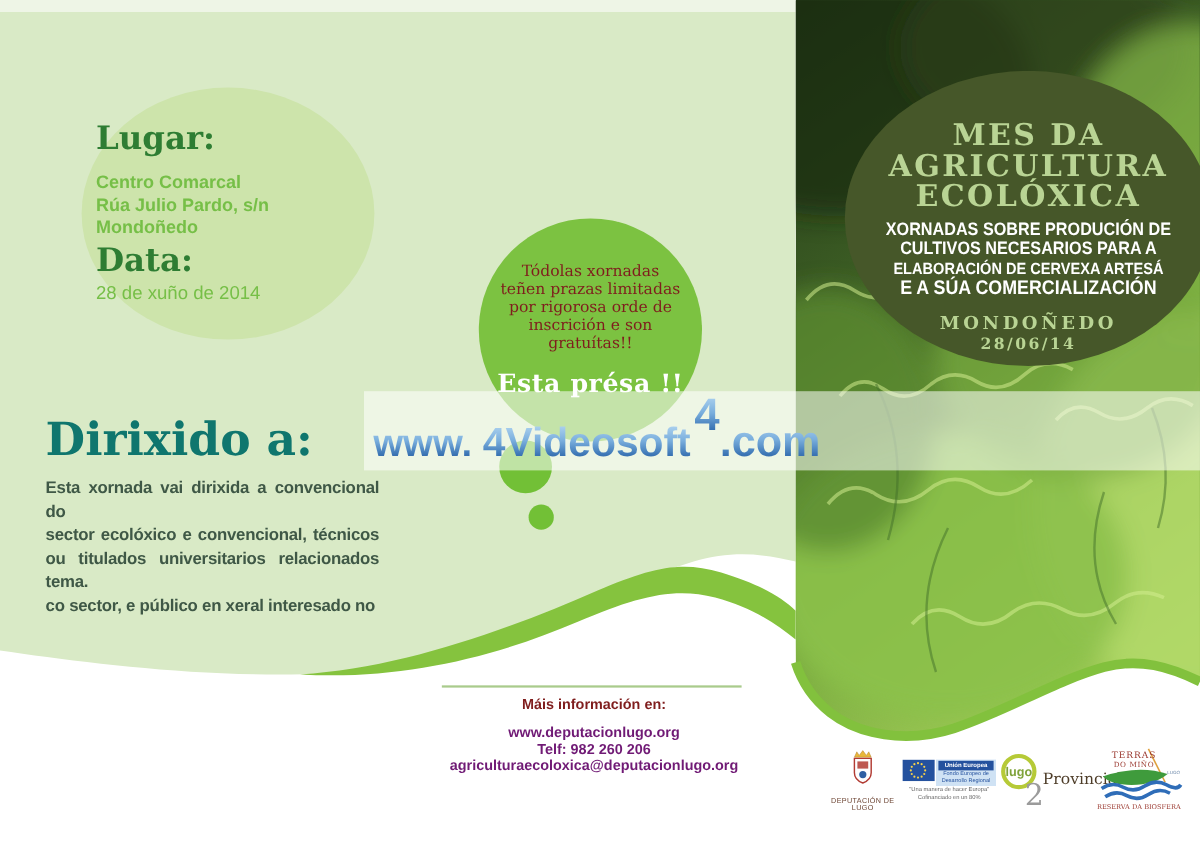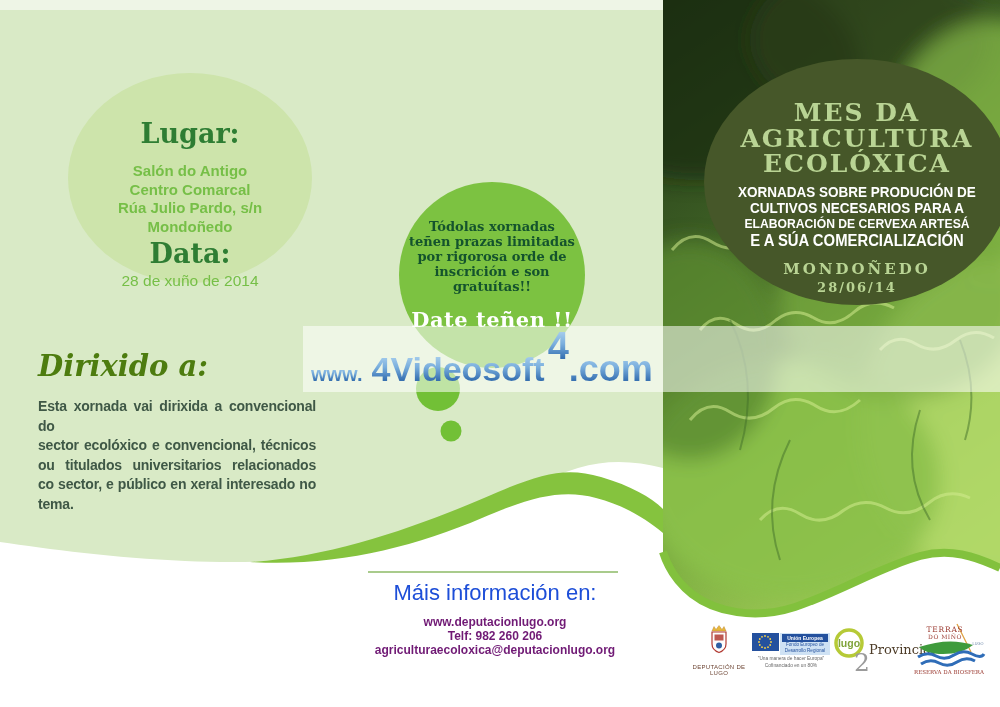--- a/index.html
+++ b/index.html
@@ -4,70 +4,70 @@
 <style>
   html,body{margin:0;padding:0;background:#ffffff;}
   .page{position:relative;width:1000px;height:707px;background:#ffffff;overflow:hidden;
         font-family:"Liberation Sans",sans-serif;}
   .abs{position:absolute;}
   .bg{position:absolute;left:0;top:0;z-index:0;}
   .txt{z-index:2;}
   .slab{font-family:"DejaVu Serif",serif;font-weight:bold;}
 
   
-  .lugar-block{left:80px;top:119px;width:220px;text-align:center;}
+  .lugar-block{left:80px;top:101px;width:220px;text-align:left;}
   .h-dark{font-size:27px;color:#2e7d33;line-height:30px;}
   .addr{margin-top:13px;}
   .addr-line{display:block;font-size:15px;font-weight:bold;color:#76bf47;line-height:18.5px;}
   .data-head{margin-top:3px;}
   .date-val{margin-top:3px;font-size:15.5px;font-weight:normal;color:#76bf47;}
 
   .dirixido-block{left:38px;top:350px;width:278px;}
-  .h-bright{font-size:29px;color:#4d7c0f;line-height:32px;font-style:italic;}
+  .h-bright{font-size:38px;color:#0f766e;line-height:32px;}
   .para{margin-top:15px;}
   .para-line{display:block;font-size:14px;font-weight:bold;color:#3f5846;line-height:19.5px;
              letter-spacing:-0.2px;text-align:justify;text-align-last:justify;}
   .para-line:last-child{text-align-last:left;}
 
   
   .notice-block{left:400px;top:219px;width:184px;text-align:center;}
-  .notice-line{display:block;font-family:"DejaVu Serif",serif;font-weight:bold;
-               font-size:13px;color:#14532d;line-height:15px;}
+  .notice-line{display:block;font-family:"DejaVu Serif",serif;font-weight:normal;
+               font-size:13px;color:#7f1d1d;line-height:15px;}
   .hurry{margin-top:13px;font-size:21px;color:#ffffff;letter-spacing:0.5px;}
 
   
   .headline-block{left:707px;top:100px;width:300px;text-align:center;}
   .title-line{display:block;font-family:"DejaVu Serif",serif;font-weight:bold;
               font-size:25px;line-height:25.5px;color:#b9d494;letter-spacing:2px;}
   .subtitle{margin-top:7px;}
   .sub-line{display:block;font-weight:bold;color:#ffffff;font-size:15px;line-height:16px;
             transform:scaleX(0.9);transform-origin:center;white-space:nowrap;}
   .subtitle .sub-line:nth-child(3){font-size:13.5px;}
   .subtitle .sub-line:nth-child(4){font-size:16.5px;}
   .loc{margin-top:12px;font-size:15px;color:#b9d494;letter-spacing:3px;}
   .date2{margin-top:2px;font-size:13px;color:#b9d494;letter-spacing:2px;}
 
   
   .divider{left:368px;top:571px;width:250px;height:2px;background:#a9cb8c;z-index:2;}
   .contact-block{left:370px;top:580px;width:250px;text-align:center;}
-  .info-head{font-size:22px;font-weight:normal;color:#1d4ed8;}
+  .info-head{font-size:12px;font-weight:bold;color:#7f1d1d;}
   .contact-lines{margin-top:9px;}
   .contact-line{display:block;font-size:12px;font-weight:bold;color:#701a75;line-height:14px;}
 
   
   .watermark{left:303px;top:326px;width:697px;height:66px;background:rgba(255,255,255,0.55);
              z-index:5;display:flex;align-items:flex-end;padding:0;box-sizing:border-box;}
   .wm-text{display:flex;align-items:baseline;padding-left:8px;padding-bottom:5px;}
   .wm-text span{font-weight:bold;color:#4f86c0;text-shadow:0 2px 2px rgba(30,70,120,0.25);
                 font-family:"Liberation Sans",sans-serif;line-height:1;}
   @supports (-webkit-background-clip: text) {
     .wm-text span{background:linear-gradient(180deg,#b7d9f2 0%,#79aedd 45%,#3a74b4 80%,#2d5f9e 100%);
                   -webkit-background-clip:text;background-clip:text;color:transparent;text-shadow:none;}
   }
-  .wm-pre{font-size:20px;margin-right:9px;}
+  .wm-pre{font-size:32px;margin-right:9px;}
   .wm-brand{font-size:34px;}
   .wm-sup{font-size:38px;position:relative;top:-22px;margin-left:3px;}
   .wm-suf{font-size:36px;}
 
   
   .logo{z-index:2;}
   .logo-caption{display:block;font-size:6px;color:#6d4534;letter-spacing:0.3px;text-align:center;margin-top:2px;}
   .eu-row{display:flex;align-items:flex-start;}
   .eu-panel{width:46px;background:#cfe2f4;padding:1px 2px 2px 2px;margin-left:1px;}
   .eu-head{background:#24519e;color:#ffffff;font-size:5px;font-weight:bold;text-align:center;padding:1px 0;}
@@ -135,47 +135,46 @@
     <ellipse cx="857" cy="182" rx="153" ry="123" fill="#465729"></ellipse>
 
     <circle cx="492" cy="275" r="93" fill="#7cc241"></circle>
     <circle cx="438" cy="389" r="22" fill="#72c036"></circle>
     <circle cx="451" cy="431" r="10.5" fill="#72c036"></circle>
   </svg>
 
   <div class="abs txt lugar-block">
     <div class="slab h-dark">Lugar:</div>
     <div class="addr">
-      <span class="addr-line">Salón do Antigo</span>
       <span class="addr-line">Centro Comarcal</span>
       <span class="addr-line">Rúa Julio Pardo, s/n</span>
       <span class="addr-line">Mondoñedo</span>
     </div>
     <div class="slab h-dark data-head">Data:</div>
     <div class="date-val">28 de xuño de 2014</div>
   </div>
 
   <div class="abs txt dirixido-block">
     <div class="slab h-bright">Dirixido a:</div>
     <div class="para">
       <span class="para-line">Esta xornada vai dirixida a convencional do</span>
       <span class="para-line">sector ecolóxico e convencional, técnicos</span>
       <span class="para-line">ou titulados universitarios relacionados</span>
+      <span class="para-line">tema.</span>
       <span class="para-line">co sector, e público en xeral interesado no</span>
-      <span class="para-line">tema.</span>
     </div>
   </div>
 
   <div class="abs txt notice-block">
     <span class="notice-line">Tódolas xornadas</span>
     <span class="notice-line">teñen prazas limitadas</span>
     <span class="notice-line">por rigorosa orde de</span>
     <span class="notice-line">inscrición e son</span>
     <span class="notice-line">gratuítas!!</span>
-    <div class="slab hurry">Date teñen !!</div>
+    <div class="slab hurry">Esta présa !!</div>
   </div>
 
   <div class="abs txt headline-block">
     <span class="title-line">MES DA</span>
     <span class="title-line">AGRICULTURA</span>
     <span class="title-line">ECOLÓXICA</span>
     <div class="subtitle">
       <span class="sub-line">XORNADAS SOBRE PRODUCIÓN DE</span>
       <span class="sub-line">CULTIVOS NECESARIOS PARA A</span>
       <span class="sub-line">ELABORACIÓN DE CERVEXA ARTESÁ</span>

